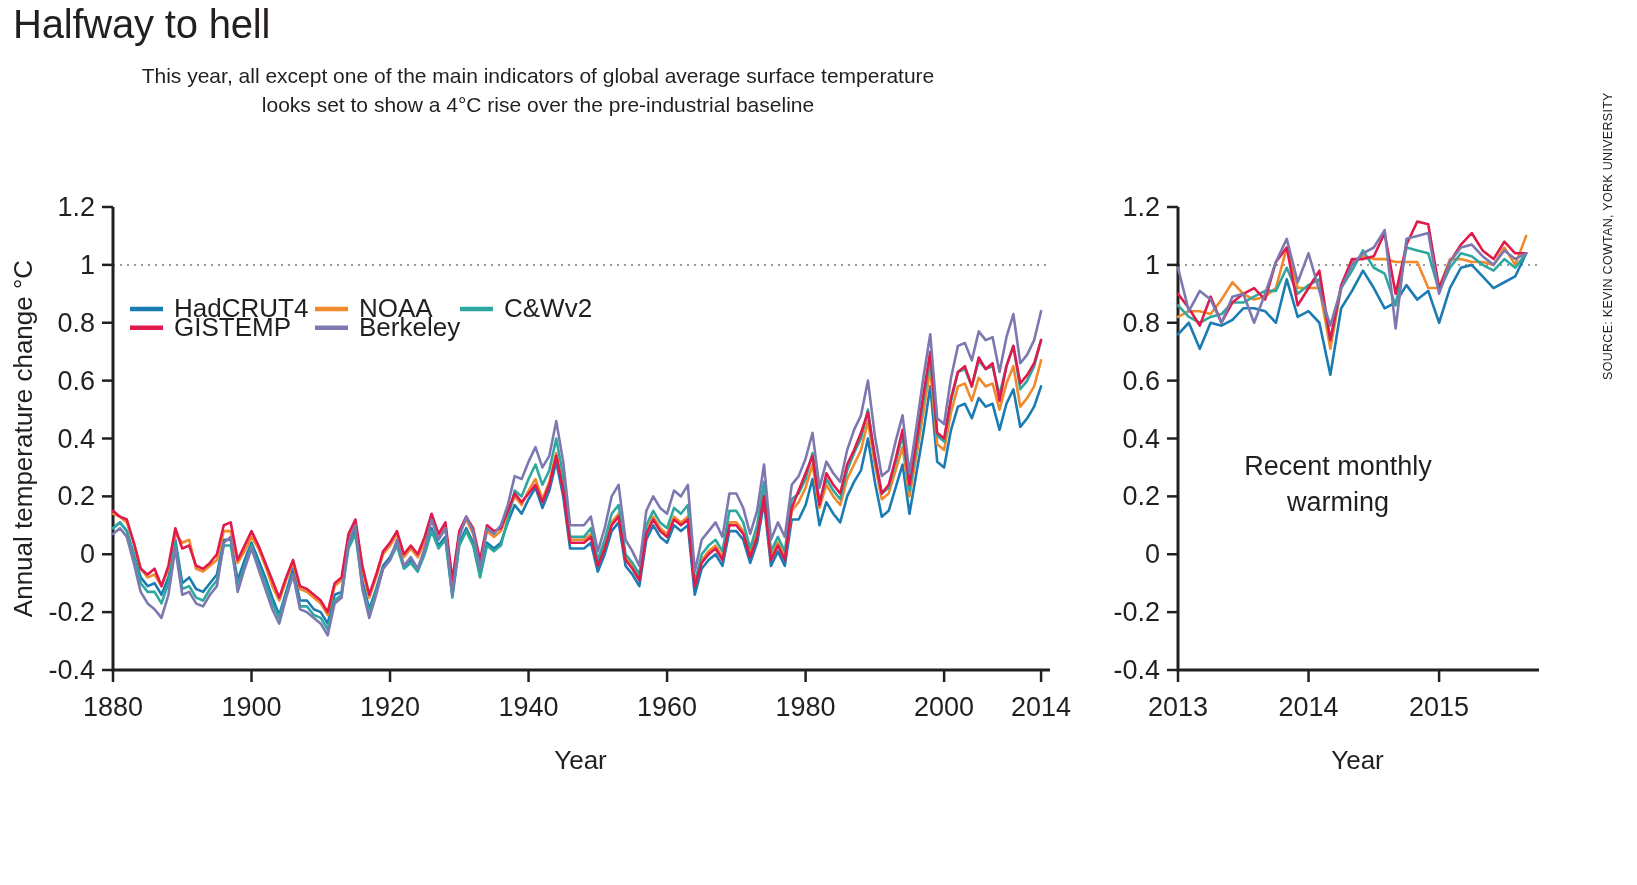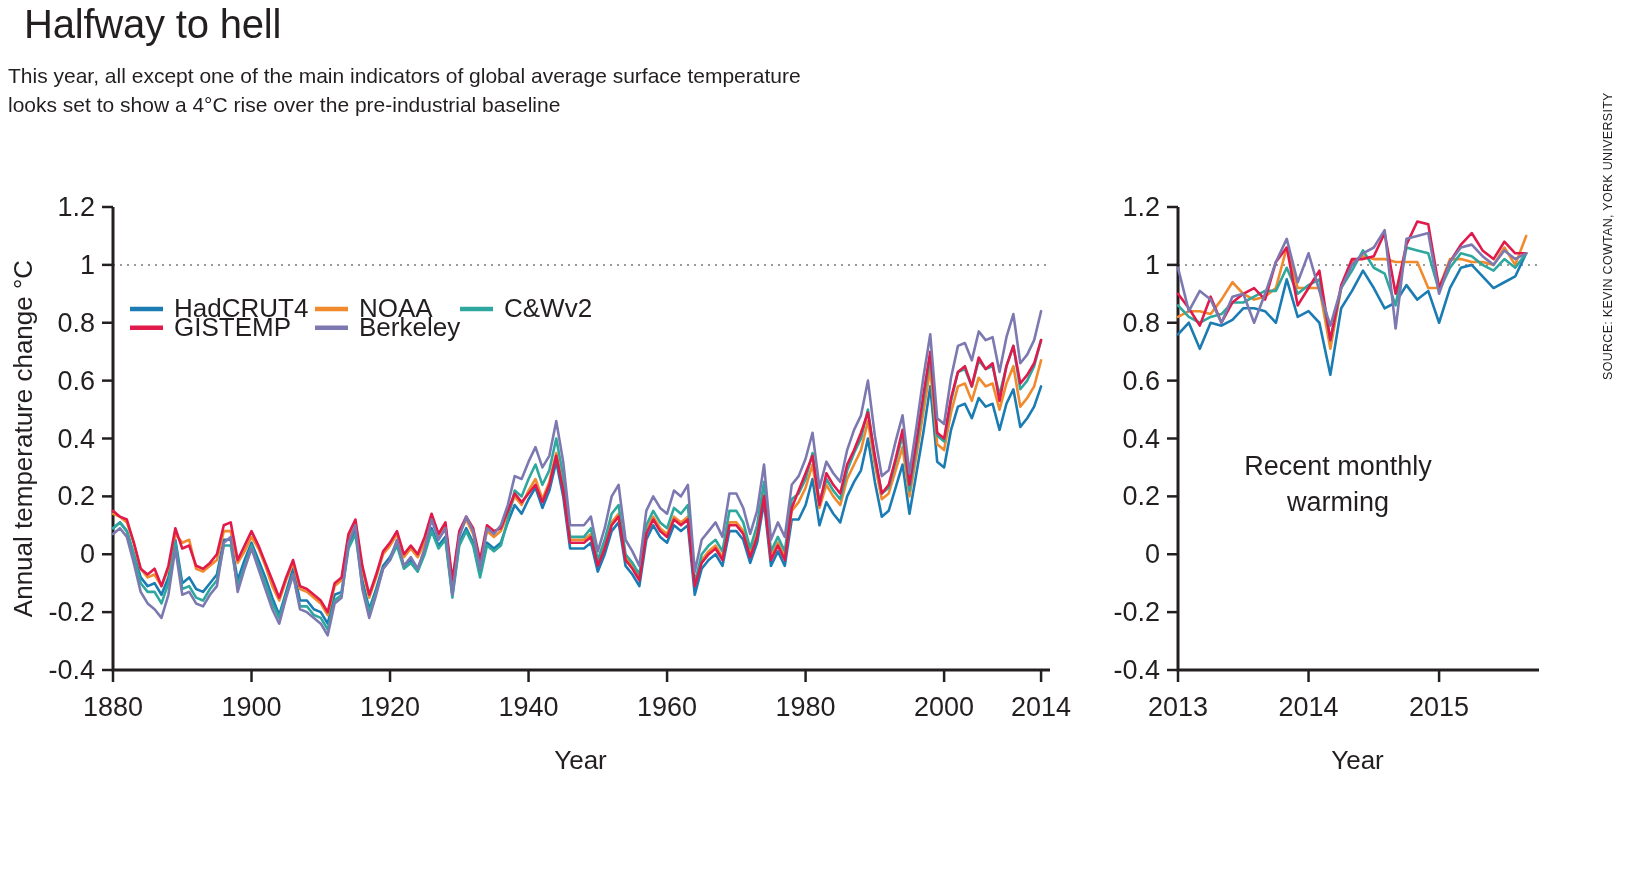--- a/index.html
+++ b/index.html
@@ -2,29 +2,29 @@
 <html><head>
 <meta charset="utf-8">
 <style>
   html,body{margin:0;padding:0;}
   body{
     width:1637px;height:885px;background:#ffffff;
     font-family:"Liberation Sans", sans-serif;
     color:#231f20;overflow:hidden;position:relative;
   }
   #headline{
-    position:absolute;left:24px;top:2px;width:1100px;
+    position:absolute;left:13px;top:2px;width:1100px;
     font-size:40px;font-weight:400;letter-spacing:-0.2px;
     color:#231f20;line-height:1.12;
   }
   #subhead{
     position:absolute;left:8px;top:62px;width:1060px;
     font-size:21px;font-weight:400;line-height:1.38;color:#231f20;
   }
-  #subhead div{white-space:nowrap;}
+  #subhead div{white-space:nowrap;text-align:center;}
   #chart-area{position:absolute;left:0;top:150px;width:1637px;height:735px;}
   svg{display:block;}
   .tick-label{font-family:"Liberation Sans", sans-serif;font-size:27px;fill:#231f20;}
   .axis-title{font-family:"Liberation Sans", sans-serif;font-size:26px;fill:#231f20;}
   .panel-note{font-family:"Liberation Sans", sans-serif;font-size:27px;fill:#231f20;}
   .legend-text{font-family:"Liberation Sans", sans-serif;font-size:26px;fill:#231f20;}
   .axis-line{stroke:#231f20;stroke-width:3;fill:none;}
   .tickmark{stroke:#231f20;stroke-width:2.5;}
   .ref-line{stroke:#9a9a9a;stroke-width:2;stroke-dasharray:2 5;fill:none;}
   .series-path{fill:none;stroke-width:2.6;stroke-linejoin:round;stroke-linecap:round;}

